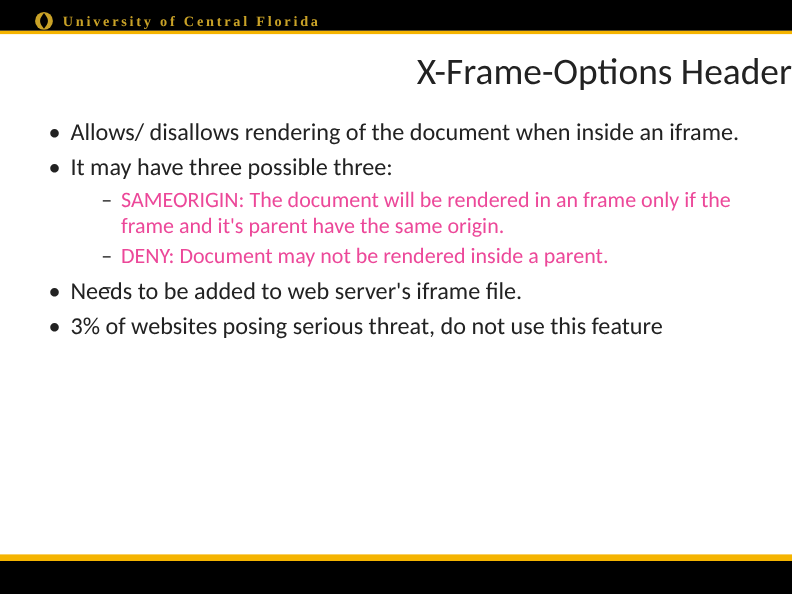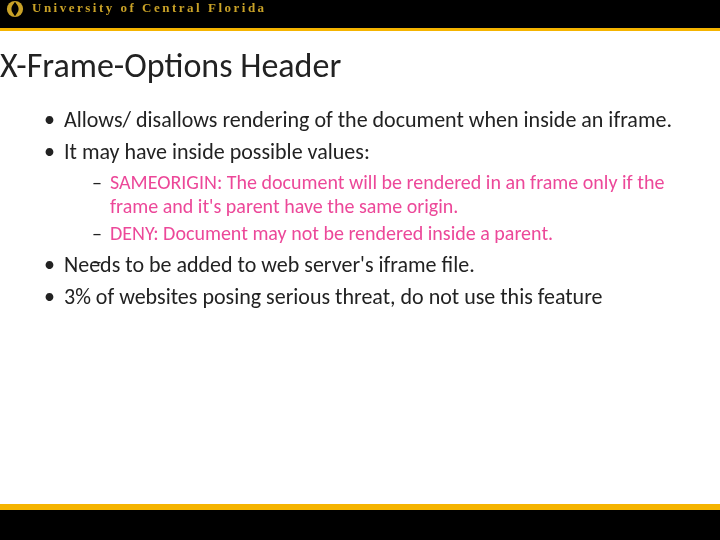--- a/index.html
+++ b/index.html
@@ -1,21 +1,21 @@
 <!DOCTYPE html>
 <html><head>
 <meta charset="utf-8">
 <style>
   html,body{margin:0;padding:0;width:720px;height:540px;font-family:Calibri,"Segoe UI",Arial,sans-serif;background:#fff;overflow:hidden}
   .slide{position:relative;width:720px;height:540px;box-sizing:border-box}
-  .topbar{background:#000;height:28px;display:flex;align-items:flex-start;padding-left:6px}
+  .topbar{background:#000;height:28px;display:flex;align-items:flex-end;padding-left:31px}
   .topbar .logo{flex:0 0 auto;margin-right:8px;display:inline-flex;align-items:center}
   .topbar .inst{color:#c9a227;font-size:13px;letter-spacing:2.5px;font-weight:600;font-family:Georgia,"Times New Roman",serif}
   .gold-line{height:3px;background:#f5b400}
-  .title{font-family:"Candara",Calibri,Arial,sans-serif;font-size:34px;text-align:left;color:#222;margin:14px 0 21px 0;font-weight:400}
+  .title{font-family:"Candara",Calibri,Arial,sans-serif;font-size:34px;text-align:right;color:#222;margin:14px 0 21px 0;font-weight:400}
   .body{padding:0 30px 0 20px}
   ul.lvl1{list-style:none;padding-left:24px;margin:0}
   ul.lvl1>li{position:relative;font-size:22px;color:#222;line-height:1.18;margin:6px 0;padding-left:20px}
   ul.lvl1>li::before{content:"•";position:absolute;left:0;top:0;font-size:22px;color:#222}
   ul.lvl2{list-style:none;padding-left:28px;margin:6px 0 4px 0}
   ul.lvl2>li{position:relative;font-size:20px;color:#ec4899;line-height:1.18;margin:4px 0;padding-left:18px}
   ul.lvl2>li::before{content:"–";position:absolute;left:0;top:0;font-size:20px;color:#222}
   em.uri{font-style:italic}
   .footer{position:absolute;left:0;right:0;bottom:0}
   .footer .goldbar{height:6px;background:#f5b400}
@@ -35,21 +35,21 @@
     <span class="inst">University of Central Florida</span>
   </div>
   <div class="gold-line"></div>
 
   <div class="title">X-Frame-Options Header</div>
 
   <div class="body">
     <ul class="lvl1">
       <li><span>Allows/ disallows rendering of the document when inside an iframe.</span></li>
       <li>
-        <span>It may have inside possible values:</span>
+        <span>It may have three possible three:</span>
         <ul class="lvl2">
           <li><span>SAMEORIGIN: The document will be rendered in an frame only if the frame and it's parent have the same origin.</span></li>
           <li><span>DENY: Document may not be rendered inside a parent.</span></li>
           <li><span><span></span> <em class="uri"></em></span></li>
         </ul>
       </li>
       <li><span>Needs to be added to web server's iframe file.</span></li>
       <li><span>3% of websites posing serious threat, do not use this feature</span></li>
     </ul>
   </div>

